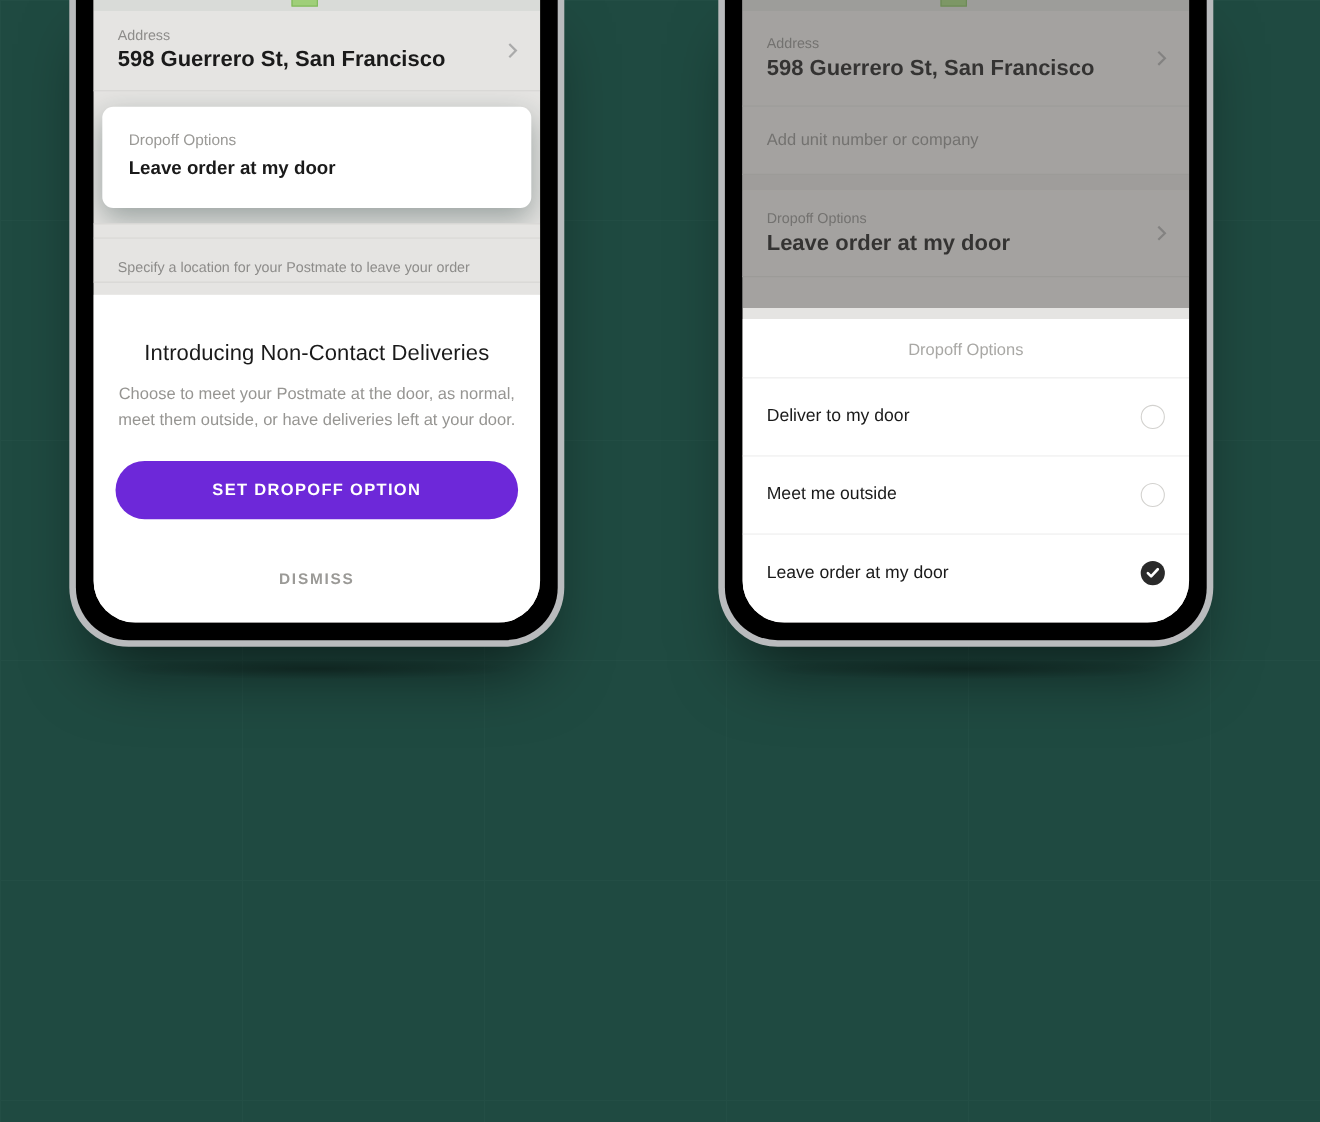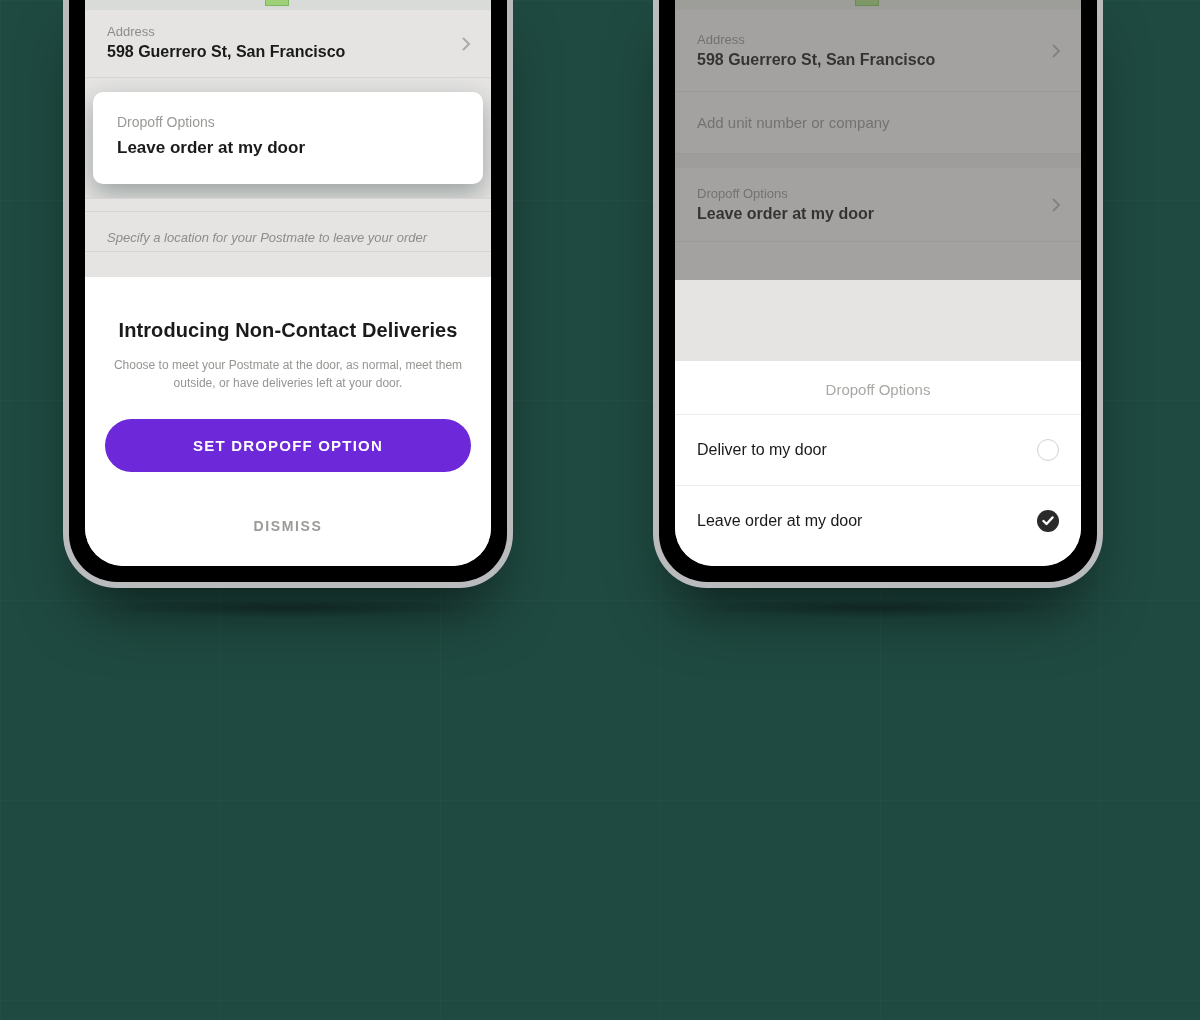--- a/index.html
+++ b/index.html
@@ -67,21 +67,21 @@
   }
 
   
   .row {
     background: #e5e4e2;
     padding: 14px 22px 16px;
     border-bottom: 1px solid #d6d5d3;
     position: relative;
   }
   .row .label   { font-size: 13px; color: #8d8c8a; margin-bottom: 4px; }
-  .row .value   { font-size: 16px; color: #1a1a1a; font-weight: 600; }
+  .row .value   { font-size: 20px; color: #1a1a1a; font-weight: 600; }
   .row .chev {
     position: absolute; right: 20px; top: 50%; transform: translateY(-50%);
   }
   .row.plain .placeholder { font-size: 15px; color: #8d8c8a; }
   .row.note .note-text { font-size: 13px; color: #8d8c8a; }
 
   
   .chev svg { width: 10px; height: 16px; display:block; }
   .chev path { stroke:#aaa; stroke-width:2; fill:none; }
 
@@ -98,25 +98,25 @@
 
   
   .sheet {
     position: absolute;
     left: 0; right: 0; bottom: 0;
     background: #fff;
     padding: 42px 20px 24px;
     text-align: center;
   }
   .sheet h2 {
-    font-size: 20px; font-weight: 700; color: #1a1a1a;
+    font-size: 20px; font-weight: 400; color: #1a1a1a;
     letter-spacing: 0.1px; margin-bottom: 14px; text-align: center;
   }
   .sheet p {
-    font-size: 12px; color: #969592; line-height: 1.55;
+    font-size: 15px; color: #969592; line-height: 1.55;
     margin-bottom: 26px;
   }
   .btn-primary {
     display: block; width: 100%;
     background: #6d28d9; color: #fff;
     border: none; border-radius: 30px;
     padding: 18px 0;
     font-size: 15px; font-weight: 600; letter-spacing: 1.2px;
     cursor: pointer;
   }
@@ -191,21 +191,21 @@
         </span>
       </div>
 
       <div class="hl-card">
         <div class="label">Dropoff Options</div>
         <div class="value">Leave order at my door</div>
       </div>
 
       <div class="row" style="border-top:1px solid #d6d5d3; height:14px; padding:0 22px;"></div>
 
-      <div class="row note" style="padding-top:18px; padding-bottom:6px;font-style:italic;">
+      <div class="row note" style="padding-top:18px; padding-bottom:6px;">
         <div class="note-text">Specify a location for your Postmate to leave your order</div>
       </div>
 
       <div class="sheet">
         <h2>Introducing Non-Contact Deliveries</h2>
         <p>Choose to meet your Postmate at the door, as normal, meet them outside, or have deliveries left at your door.</p>
         <button class="btn-primary">SET DROPOFF OPTION</button>
         <button class="btn-dismiss">DISMISS</button>
       </div>
 
@@ -246,20 +246,24 @@
         </span>
       </div>
 
       <div class="dim" style="bottom:auto; height:300px;"></div>
 
       <div class="options-sheet">
         <div class="options-title">Dropoff Options</div>
 
         <div class="opt">
           <span>Deliver to my door</span>
+          <span class="radio-empty"></span>
+        </div>
+        <div class="opt">
+          <span>Meet me outside</span>
           <span class="radio-empty"></span>
         </div>
         <div class="opt">
           <span>Leave order at my door</span>
           <span class="radio-check">
             <svg viewBox="0 0 12 10">
                 <path d="M1.5 5 L4.5 8 L10.5 1.5"></path>
               </svg>
           </span>
         </div>

